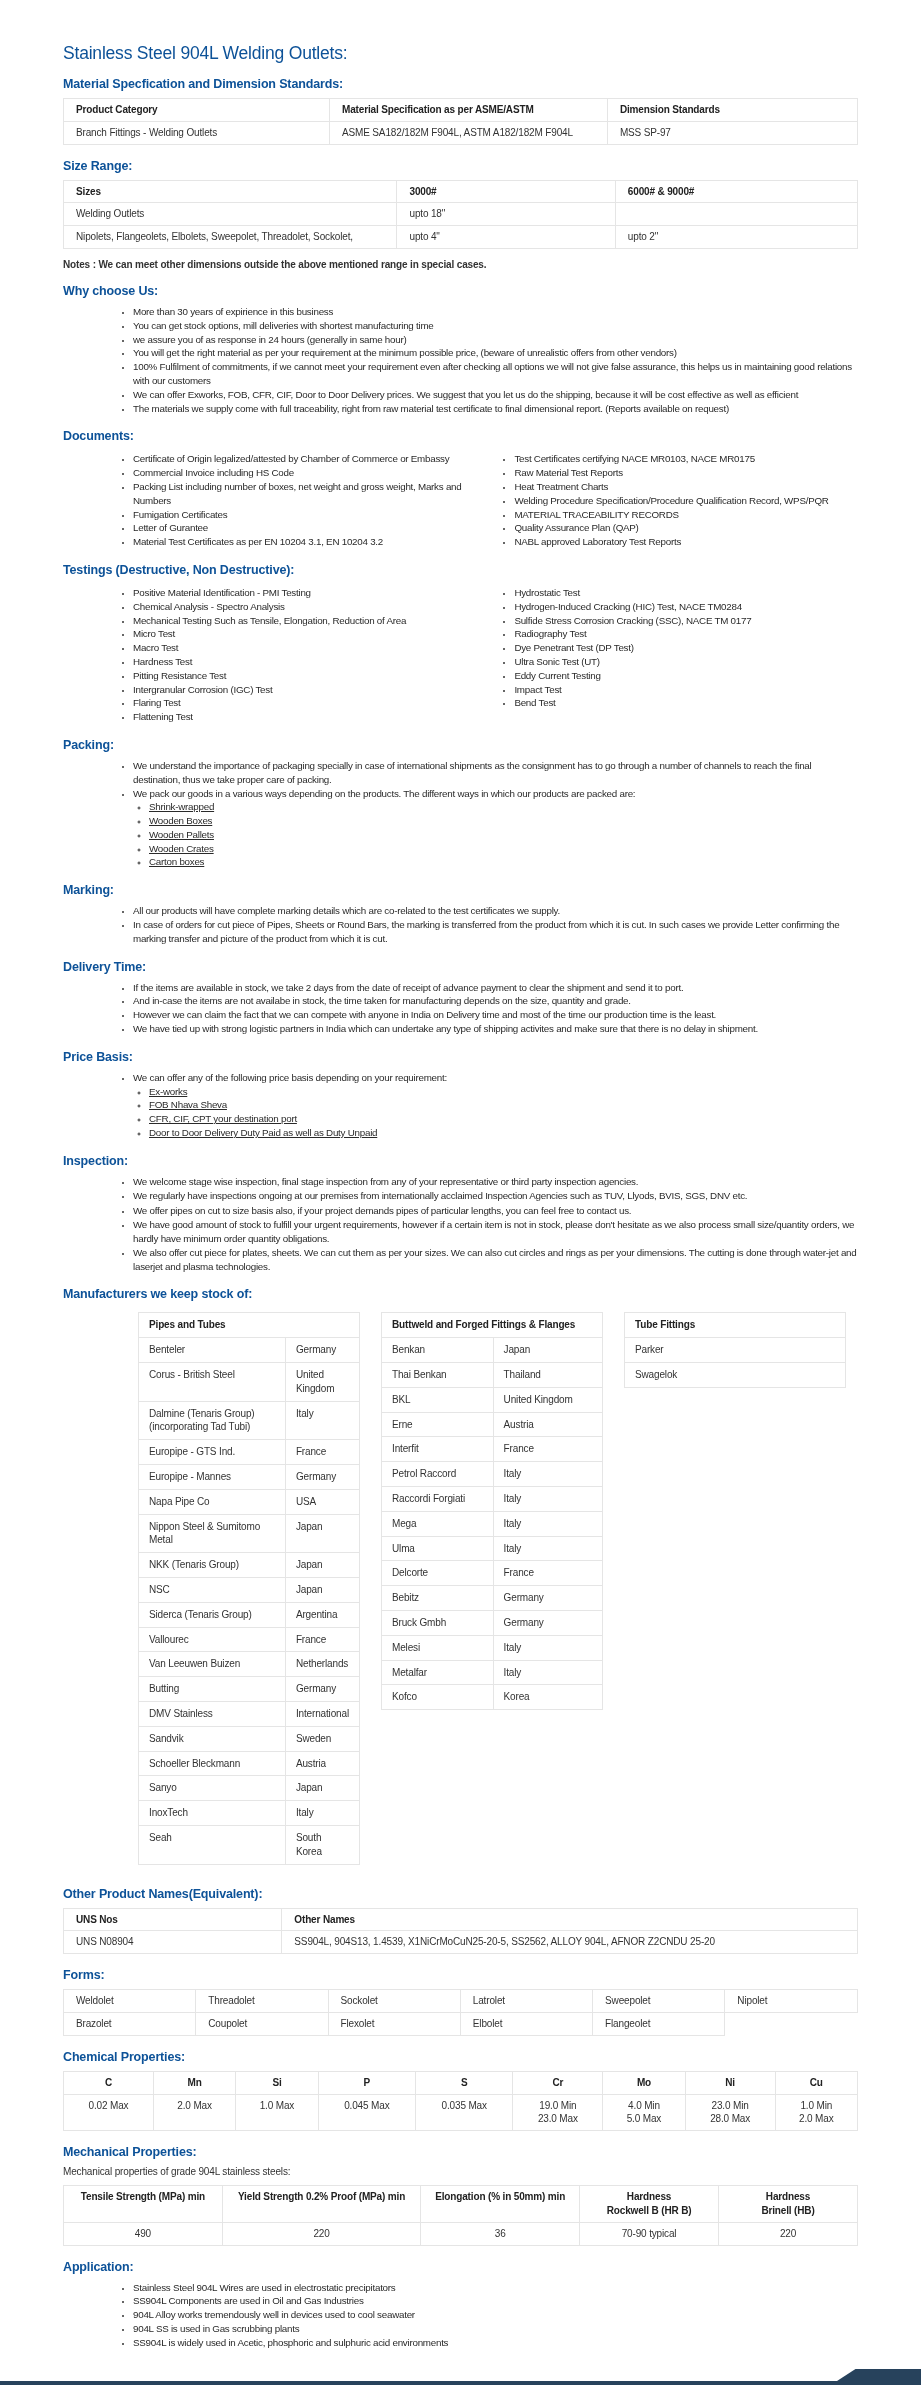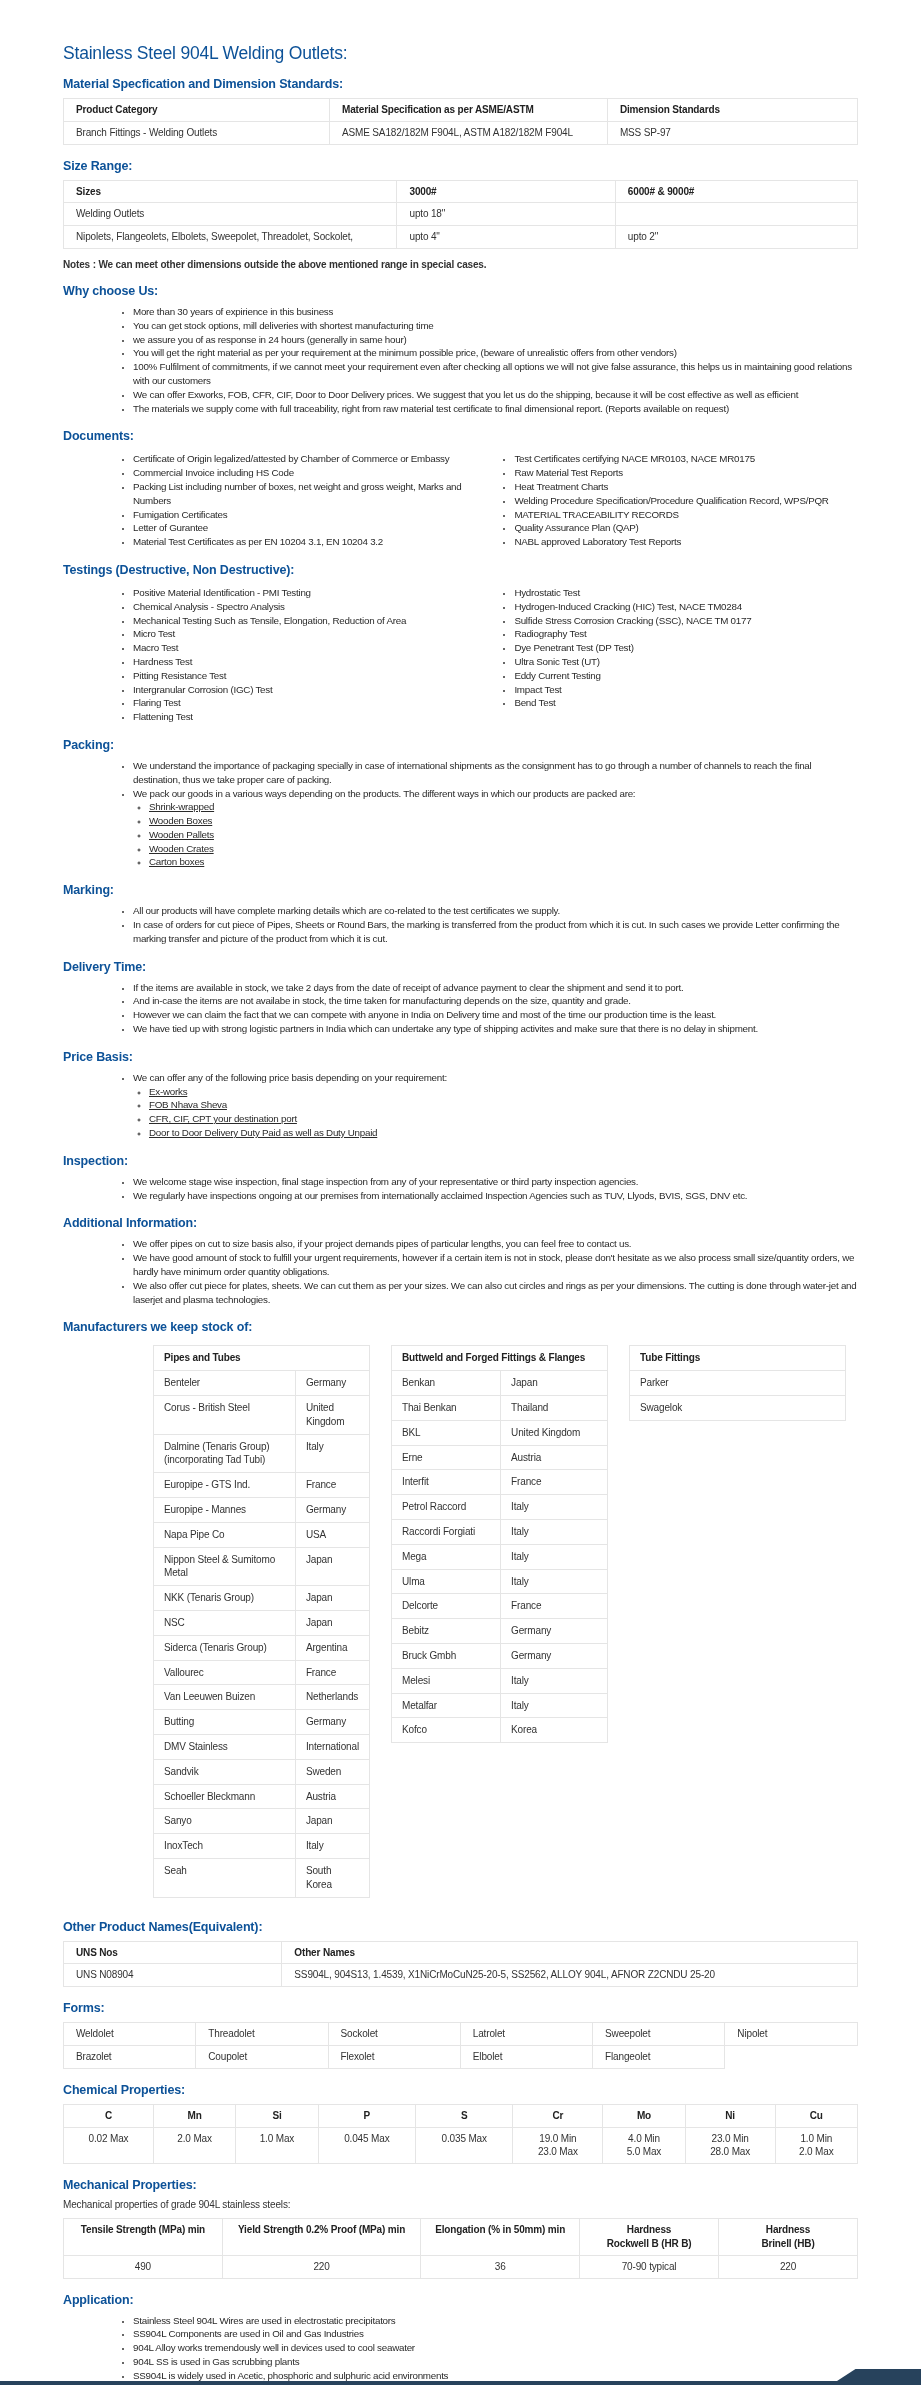--- a/index.html
+++ b/index.html
@@ -25,21 +25,21 @@
   ul.sub { list-style:circle; margin:0; padding-left:16px;text-decoration:underline; }
   ul.sub li::marker { font-size:8px; color:#333; }
   .two-col { display:grid; grid-template-columns:52% 48%; }
   .two-col ul.col-left { padding-left:70px; }
   .two-col ul.col-right { padding-left:38px; }
 
   .note { font-size:10px; font-weight:bold; color:#333; margin:10px 0 0 0; letter-spacing:-0.15px; }
   .sub-note { font-size:10px; font-weight:normal; color:#333; margin:6px 0 8px 0; letter-spacing:-0.15px; }
 
   
-  .mfr-grid { display:grid; grid-template-columns:repeat(3,1fr); gap:0 21px; align-items:start; margin:6px 12px 0 50px;padding-left:40px; }
+  .mfr-grid { display:grid; grid-template-columns:repeat(3,1fr); gap:0 21px; align-items:start; margin:6px 12px 0 35px;padding-left:40px; }
   .mfr-grid table.tbl th, .mfr-grid table.tbl td { padding:5px 10px; }
 
   
   .footer-bar { position:absolute; left:0; right:0; bottom:0; height:4px; background:#27425c; }
   .footer-corner { position:absolute; right:0; bottom:4px; width:84px; height:12px; background:#27425c;
                    clip-path:polygon(0 100%, 22% 0, 100% 0, 100% 100%); }
 </style>
 </head>
 <body>
 
@@ -234,21 +234,20 @@
     <section>
       <h2 class="sec">Inspection:</h2>
       <ul class="bullets">
 
       <li>We welcome stage wise inspection, final stage inspection from any of your representative or third party inspection agencies.</li>
           <li>We regularly have inspections ongoing at our premises from internationally acclaimed Inspection Agencies such as TUV, Llyods, BVIS, SGS, DNV etc.</li>
         </ul>
     </section>
 
     <section>
-      <h2 class="sec">Additional Information:</h2>
       <ul class="bullets">
 
       <li>We offer pipes on cut to size basis also, if your project demands pipes of particular lengths, you can feel free to contact us.</li>
           <li>We have good amount of stock to fulfill your urgent requirements, however if a certain item is not in stock, please don't hesitate as we also process small size/quantity orders, we hardly have minimum order quantity obligations.</li>
           <li>We also offer cut piece for plates, sheets. We can cut them as per your sizes. We can also cut circles and rings as per your dimensions. The cutting is done through water-jet and laserjet and plasma technologies.</li>
         </ul>
     </section>
 
     <section>
       <h2 class="sec">Manufacturers we keep stock of:</h2>

